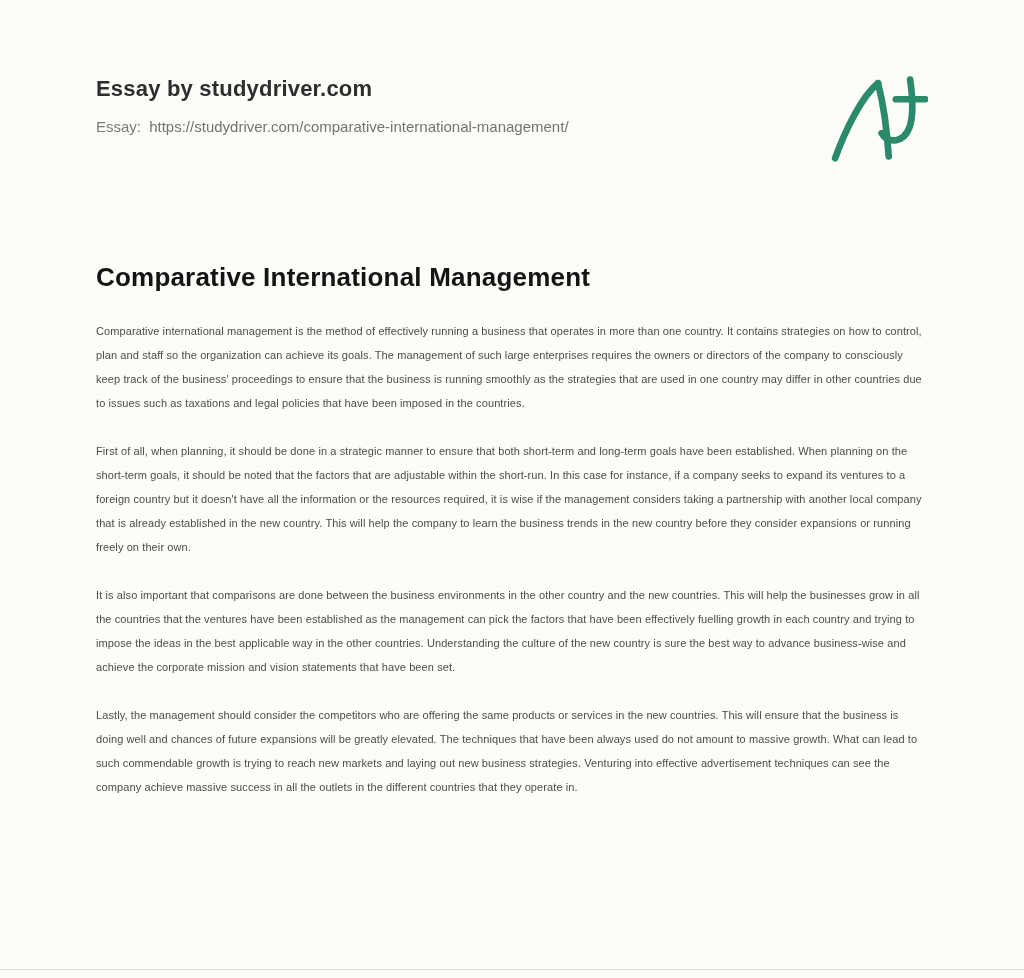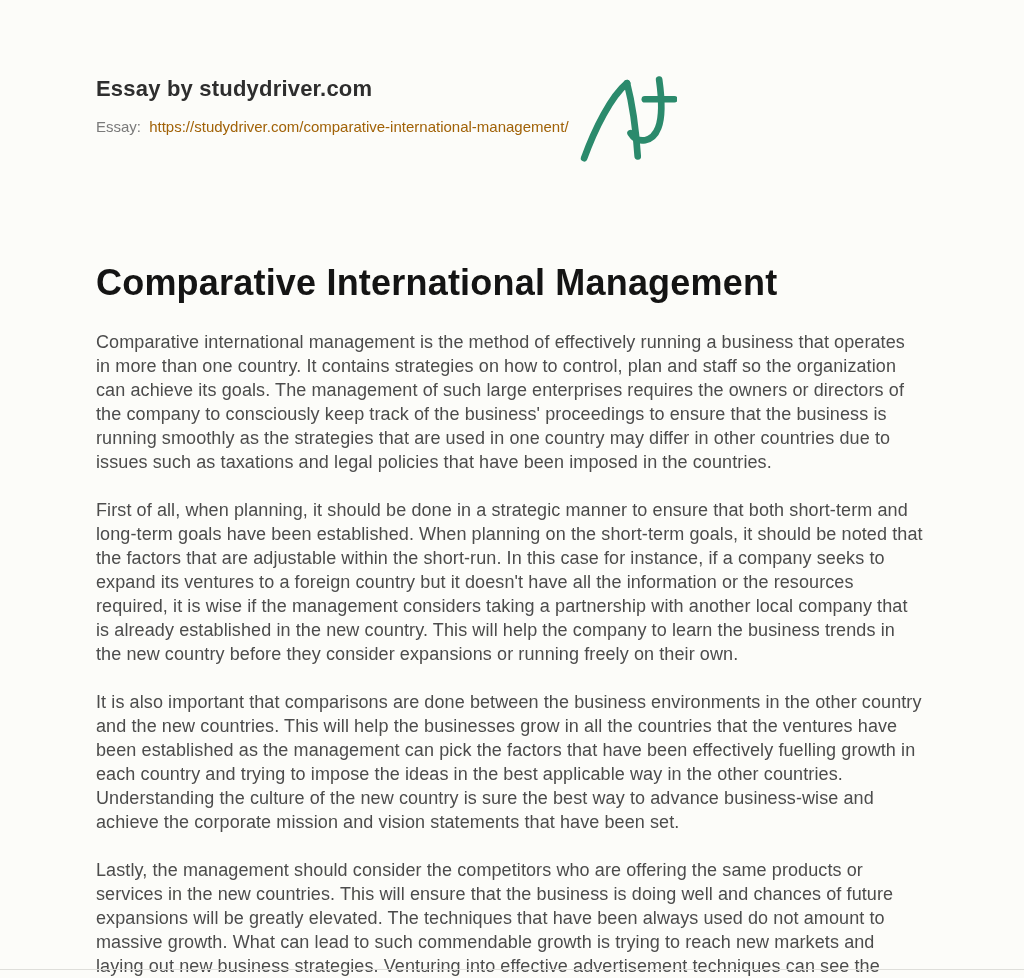--- a/index.html
+++ b/index.html
@@ -14,63 +14,63 @@
     font-family: "Liberation Sans", "DejaVu Sans", sans-serif;
     position: relative;
     overflow: hidden;
   }
   .page {
     padding: 76px 96px 0 96px;
     height: 100%;
   }
   header {
     display: flex;
-    justify-content: flex-start;
+    justify-content: space-between;
     align-items: flex-start;
     gap: 8px;
   }
   .header-title {
     font-size: 22px;
     font-weight: 700;
     color: #2e2e2e;
     margin: 0;
     letter-spacing: 0.2px;
   }
   .source-line {
     margin-top: 16px;
     font-size: 15px;
     color: #7a7a7a;
   }
   .source-link {
-    color: #a16207;
+    color: #737373;
     text-decoration: none;
     margin-left: 4px;
     cursor: pointer;
   }
   .logo {
     margin-top: -4px;
     flex: 0 0 auto;
   }
   .logo svg {
     width: 100px;
     height: 92px;
     display: block;
   }
   main {
     margin-top: 98px;
   }
   .essay-title {
-    font-size: 36px;
+    font-size: 26px;
     font-weight: 600;
     color: #141414;
     margin: 0 0 26px 0;
     letter-spacing: 0.2px;
   }
   .essay-paragraph {
-    font-size: 18px;
+    font-size: 11px;
     line-height: 24px;
     color: #4c4c4c;
     margin: 0 4px 24px 0;
     letter-spacing: 0.1px;
   }
   .bottom-line {
     position: absolute;
     left: 0;
     bottom: 8px;
     width: 100%;

